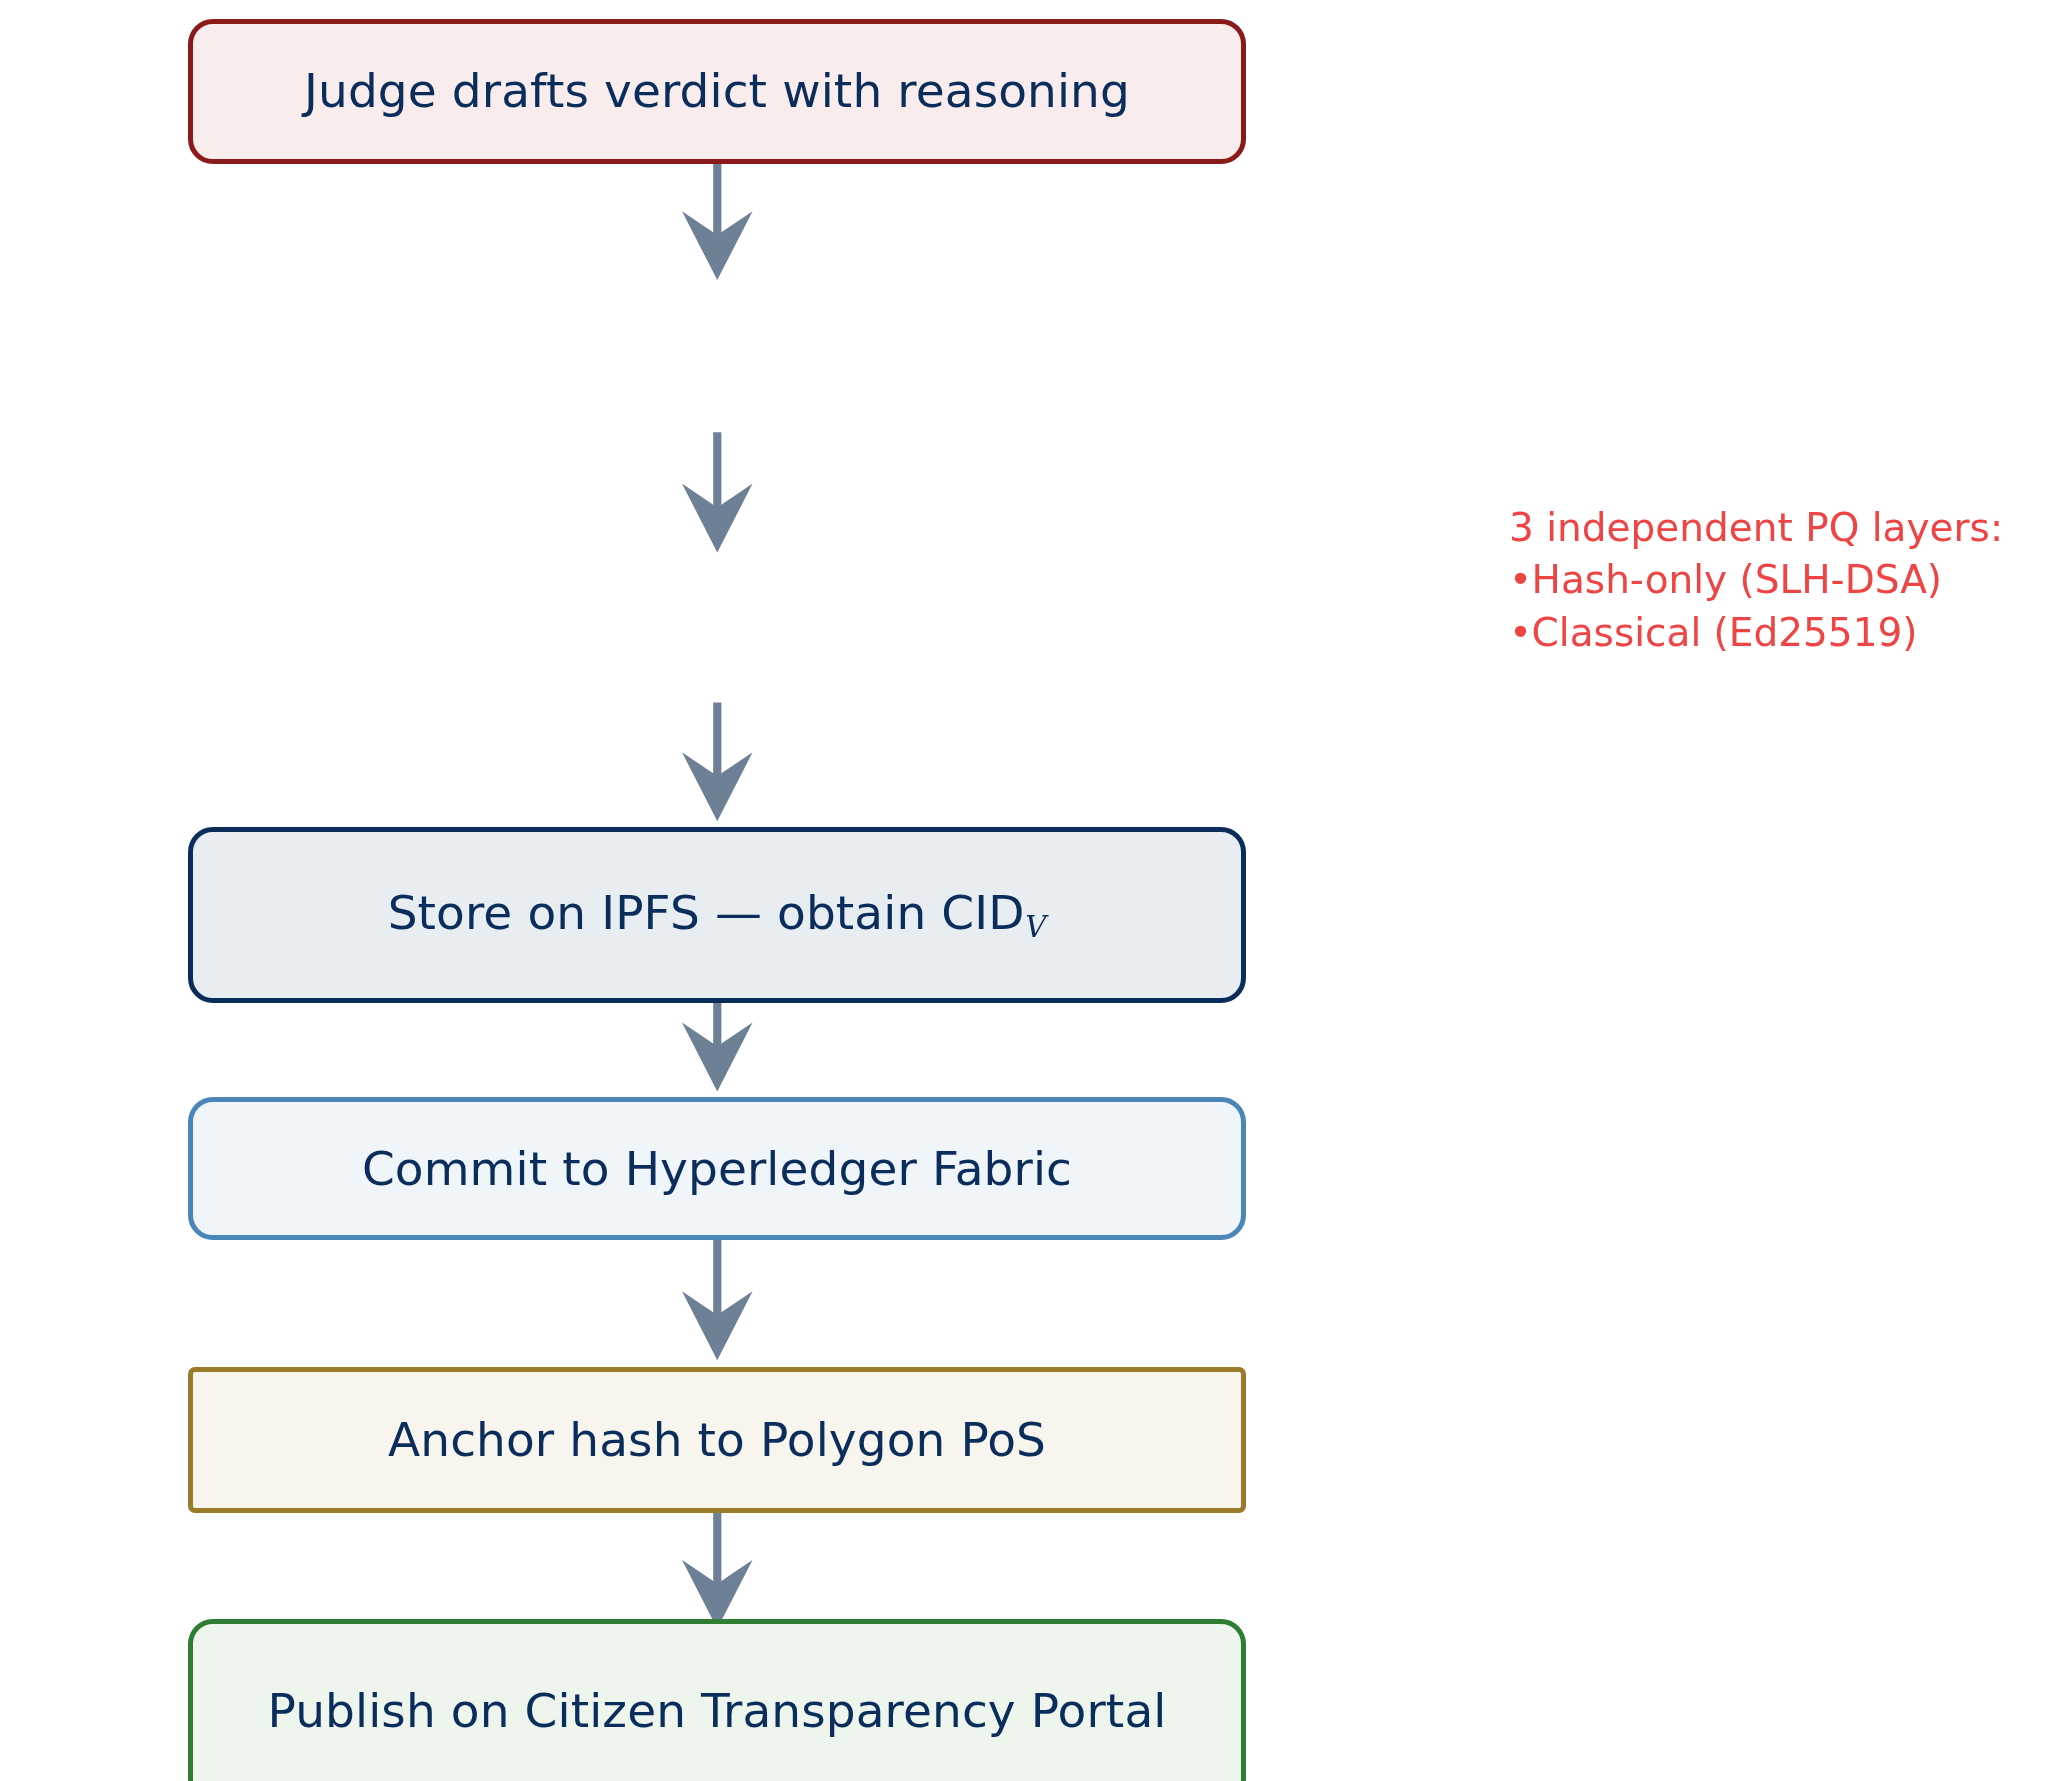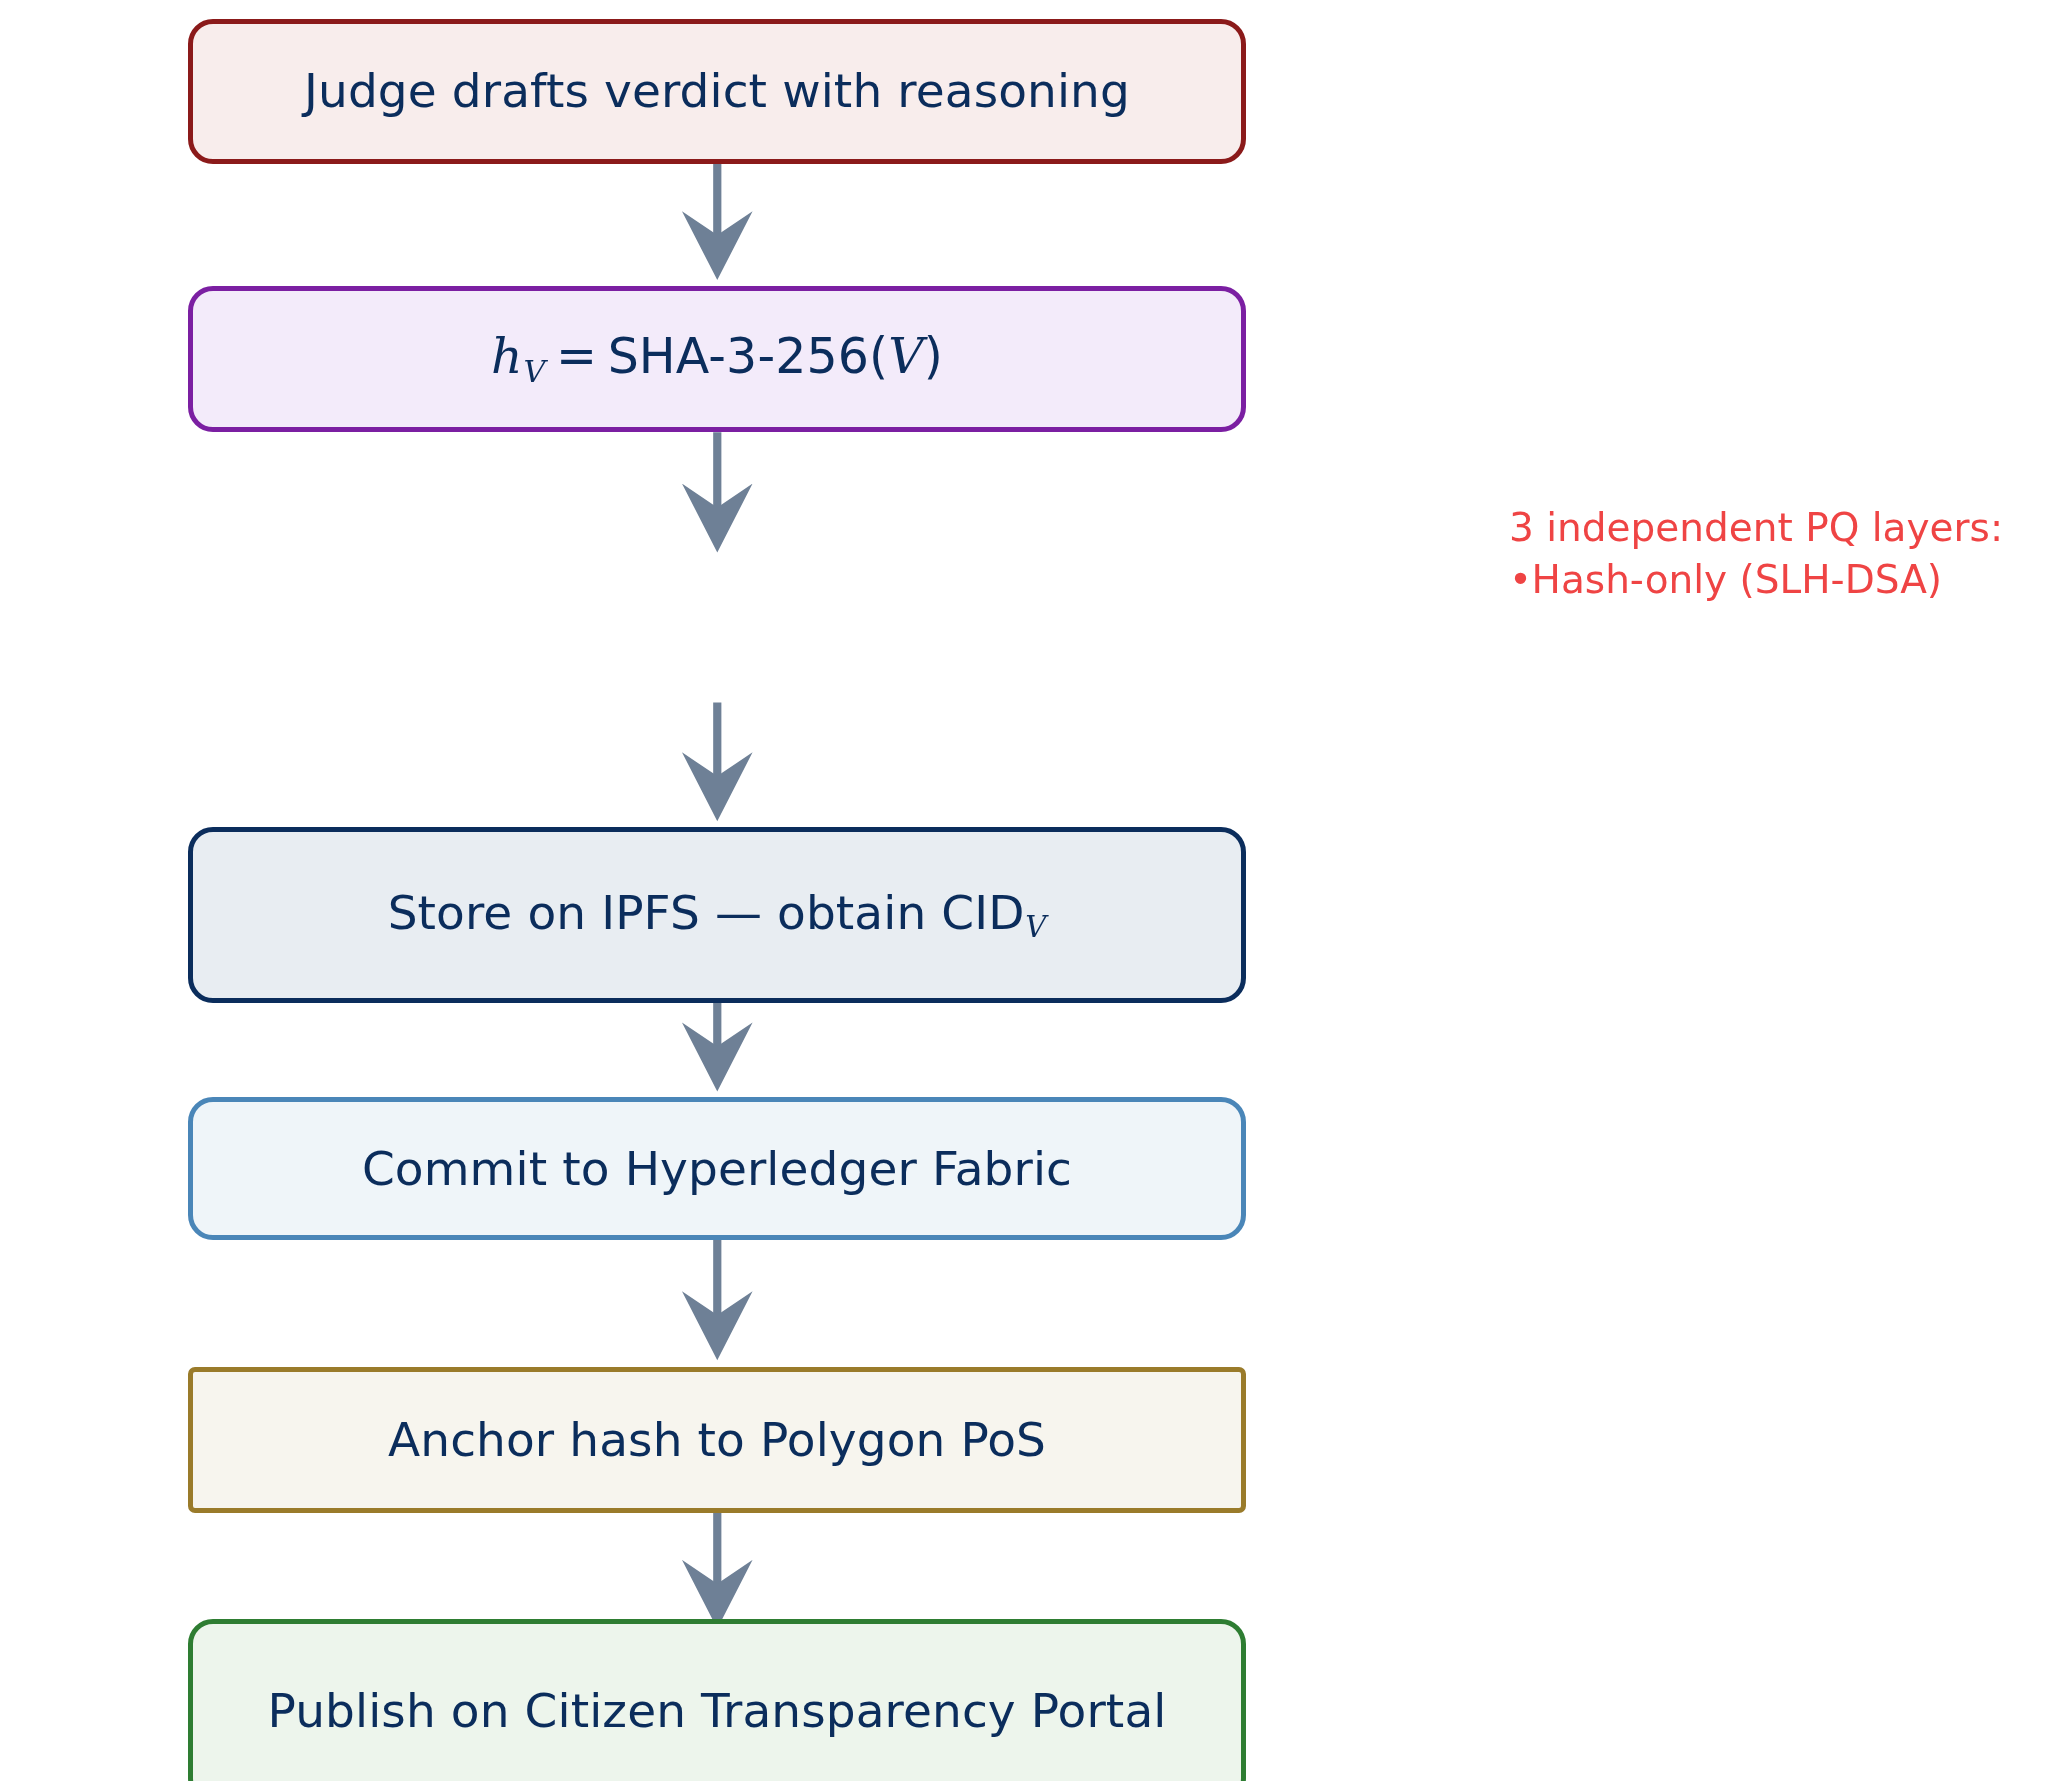--- a/index.html
+++ b/index.html
@@ -114,23 +114,20 @@
       <line x1="961" y1="1301" x2="961" y2="1449"></line>
       <line x1="961" y1="1661" x2="961" y2="1809"></line>
       <line x1="961" y1="2026" x2="961" y2="2169"></line>
     </g>
   </svg>
 
   <div class="node n-verdict" style="left:188px; top:18.7px; width:1058px; height:145px;">
     <span class="label">Judge drafts verdict with reasoning</span>
   </div>
 
-  <div class="node n-hash" style="left:188px; top:286px; width:1058px; height:146px;">
-    <span class="label math"><span class="mi">h</span><span class="sub">V</span><span class="eq">=</span><span>SHA-3-256(</span><span class="mi">V</span><span>)</span></span>
-  </div>
 
 
   <div class="node n-ipfs" style="left:188px; top:827px; width:1058px; height:176px;">
     <span class="label"><span>Store on IPFS — obtain CID</span><span class="sub">V</span></span>
   </div>
 
   <div class="node n-fabric" style="left:188px; top:1097px; width:1058px; height:143px;">
     <span class="label">Commit to Hyperledger Fabric</span>
   </div>
 
@@ -139,17 +136,18 @@
   </div>
 
   <div class="node n-portal" style="left:188px; top:1619px; width:1058px; height:184px;">
     <span class="label">Publish on Citizen Transparency Portal</span>
   </div>
 
   <div class="annotation" style="left:1509px; top:502px;">
     <span class="head">3 independent PQ layers:</span>
     <ul>
       <li><span class="bullet">•</span><span>Hash-only (SLH-DSA)</span></li>
+      <li><span class="bullet">•</span><span>Classical (Ed25519)</span></li>
     </ul>
   </div>
 
 </div>
 
 
 </body></html>

